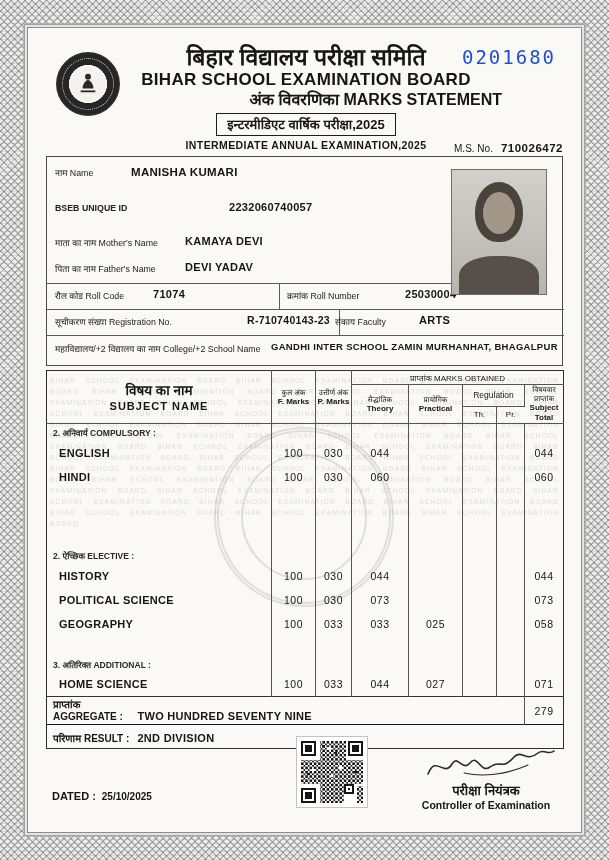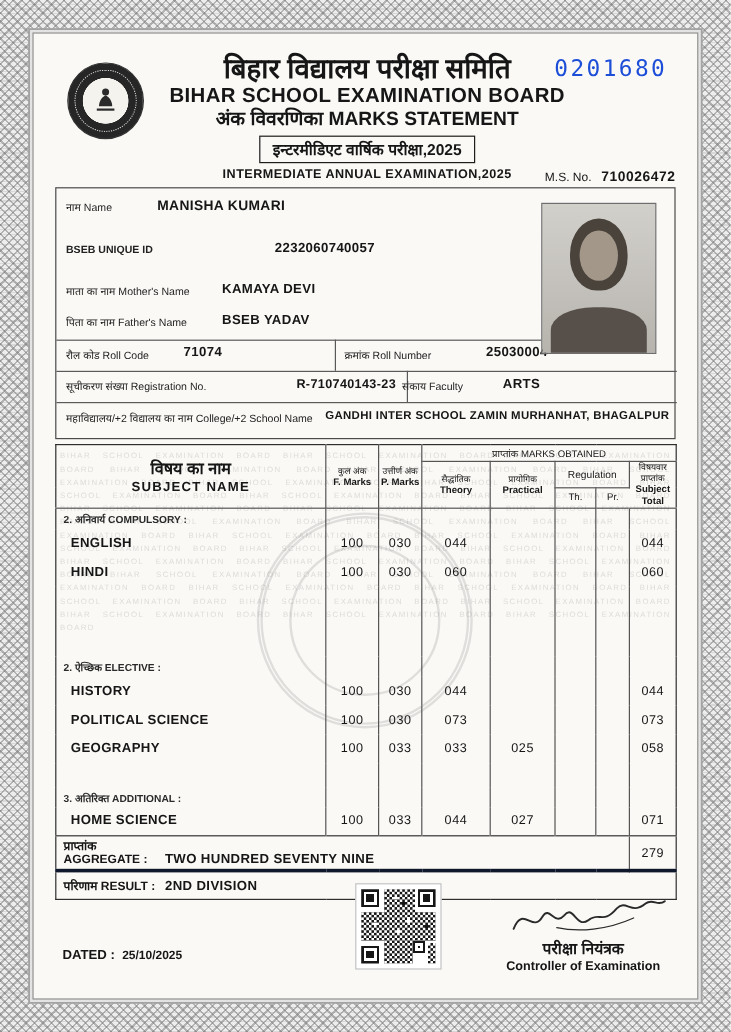--- a/index.html
+++ b/index.html
@@ -32,21 +32,21 @@
   .seal::after { content:""; position:absolute; inset:5px; border:1px dotted #d8d8d8; border-radius:50%; }
   
   .serial {
     position:absolute; left:450px; top:46px; width:118px; text-align:center;
     font-family:"DejaVu Sans Mono",monospace; font-size:19px; letter-spacing:2px; color:#1d4ed8;
   }
   
   .titles { position:absolute; left:110px; top:44px; width:392px; text-align:center; }
   .t-hindi  { font-size:23px; font-weight:700; line-height:26px; }
   .t-eng    { font-size:17px; font-weight:700; line-height:20px; letter-spacing:.3px; }
-  .t-doc    { font-size:16px; font-weight:700; line-height:20px; }
+  .t-doc    { font-size:16px; font-weight:700; line-height:20px;text-align:right; }
   .t-exam-box { display:inline-block; border:1.5px solid #1d1d1d; padding:1px 10px 2px; font-size:13px; font-weight:700; margin-top:3px; }
   .t-exam-en { font-size:10.5px; font-weight:700; margin-top:3px; letter-spacing:.4px; }
   
   .msno { position:absolute; left:393px; top:142px; width:170px; text-align:right; font-size:10px; }
   .msno .v { font-size:11.5px; font-weight:700; margin-left:8px; letter-spacing:.5px; }
   
   .info { position:absolute; left:46px; top:156px; width:517px; height:210px; border:1.5px solid #4a4a4a; background:transparent; }
   .info .lab { position:absolute; font-size:8.8px; color:#222; white-space:nowrap; }
   .info .val { position:absolute; font-size:11px; font-weight:700; letter-spacing:.3px; white-space:nowrap; }
   .hline { position:absolute; border-top:1px solid #5a5a5a; }
@@ -77,21 +77,21 @@
   .h-reg { font-size:8.5px; font-weight:600; height:16px; }
   .h-thpr { font-size:8px; font-weight:700; height:13px; }
   .marks td.sec { font-size:8.5px; font-weight:600; padding-left:6px; color:#2a2a2a; text-align:left; }
   .marks td.subj { font-size:11px; font-weight:700; padding-left:12px; letter-spacing:.3px; text-align:left; }
   .marks td.num { font-size:10.5px; font-weight:400; text-align:center; letter-spacing:.5px; }
   tr.r-sec td { height:17px; }
   tr.r-subj td { height:24px; }
   tr.r-sp1 td { height:58px; }
   tr.r-sp2 td { height:20px; }
   tr.r-agg td { border-top:1px solid #333; height:23px; }
-  tr.r-res td { border-top:3px solid #0f172a; height:24px; }
+  tr.r-res td { border-top:1px solid #0f172a; height:24px; }
   .agg-label, .res-label { font-size:10px; font-weight:600; display:inline-block; width:86px; padding-left:6px; }
   .agg-words, .res-value { font-size:11px; font-weight:700; letter-spacing:.3px; }
   
   .qr { position:absolute; left:296px; top:736px; width:72px; height:72px; background:#fff; border:1px solid #c2c2c2; padding:4px; }
   .qr svg { width:62px; height:62px; display:block; }
   .dated { position:absolute; left:52px; top:790px; font-size:11px; font-weight:700; }
   .dated .v { font-size:10px; margin-left:6px; }
   .sig { position:absolute; left:420px; top:746px; width:140px; height:38px; }
   .controller { position:absolute; left:398px; top:783px; width:176px; text-align:center; }
   .ctrl-hi { font-size:13px; font-weight:700; line-height:15px; }
@@ -130,21 +130,21 @@
     <span class="lab" style="left:8px; top:10px;">नाम Name</span>
     <span class="val" style="left:84px; top:9px; font-size:11.5px;">MANISHA KUMARI</span>
 
     <span class="lab" style="left:8px; top:46px; font-weight:600;">BSEB UNIQUE ID</span>
     <span class="val" style="left:182px; top:44px;">2232060740057</span>
 
     <span class="lab" style="left:8px; top:80px;">माता का नाम  Mother's Name</span>
     <span class="val" style="left:138px; top:78px;">KAMAYA DEVI</span>
 
     <span class="lab" style="left:8px; top:106px;">पिता का नाम  Father's Name</span>
-    <span class="val" style="left:138px; top:104px;">BSEB YADAV</span>
+    <span class="val" style="left:138px; top:104px;">DEVI YADAV</span>
 
     <div class="hline" style="left:0; top:126px; width:404px;"></div>
     <span class="lab" style="left:8px; top:133px;">रौल कोड  Roll Code</span>
     <span class="val" style="left:106px; top:131px;">71074</span>
     <div class="vline" style="left:232px; top:126px; height:26px;"></div>
     <span class="lab" style="left:240px; top:133px;">क्रमांक  Roll Number</span>
     <span class="val" style="left:358px; top:131px;">25030004</span>
 
     <div class="hline" style="left:0; top:152px; width:517px;"></div>
     <span class="lab" style="left:8px; top:159px;">सूचीकरण संख्या  Registration No.</span>

